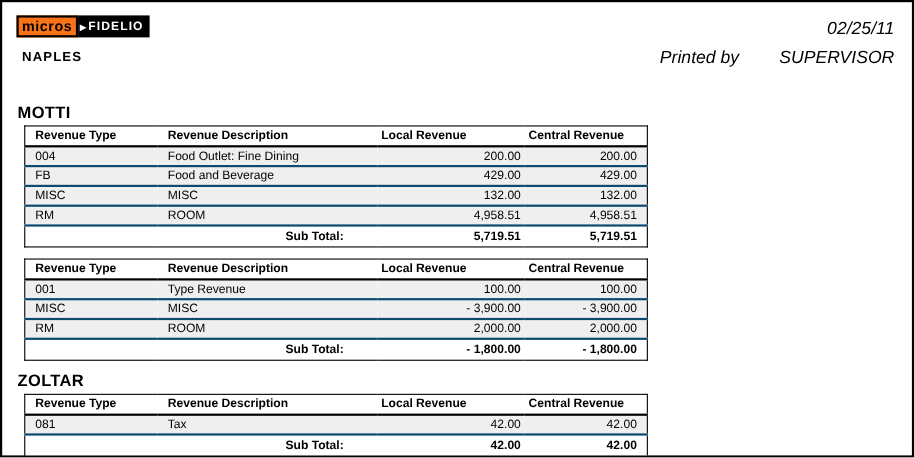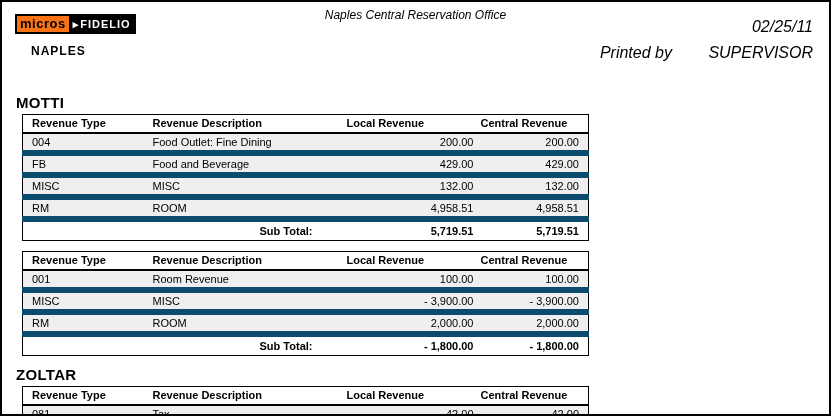--- a/index.html
+++ b/index.html
@@ -23,21 +23,21 @@
   .logo .micros {
     background: #f97316; border: 2px solid #000;
     font-weight: bold; font-size: 13px; line-height: 16px;
     padding: 0 3px; letter-spacing: 0.5px; text-align: right;
   }
   .logo .fidelio {
     background: #000; color: #fff; display: flex; align-items: center;
     font-weight: bold; font-size: 11px; padding: 0 5px 0 2px; letter-spacing: 1px;
   }
   .logo .arrow { color: #fff; font-size: 11px; margin-right: 1px; }
-  .property { font-weight: bold; font-size: 12px; margin-top: 10px; margin-left: 16px; letter-spacing: 1px; }
+  .property { font-weight: bold; font-size: 12px; margin-top: 10px; margin-left: 5px; letter-spacing: 1px; }
 
   .center-titles { position: absolute; left: 0; right: 0; top: 6px; text-align: center; }
   .office-name { font-style: italic; font-size: 12px; }
   .report-title { font-style: italic; font-weight: bold; font-size: 12.5px; margin-top: 20px; }
 
   .print-info { position: absolute; right: 16px; top: 16px; text-align: right; font-style: italic; font-size: 16px; }
   .print-info .time { margin-top: 6px; }
   .printed-by { margin-top: 8px; }
   .printed-by .label { margin-right: 32px; }
 
@@ -63,21 +63,21 @@
     font-weight: bold; font-size: 11px;
     padding: 2px 4px 3px 4px;
     border-bottom: 2px solid #000;
     white-space: nowrap;
   }
   .rev-table th.h1, .rev-table td.d1 { text-align: left; padding-left: 9px; }
   .rev-table th.h2, .rev-table td.d2 { text-align: left; padding-left: 10px; }
   .rev-table th.h3, .rev-table th.h4 { text-align: left; }
 
   .rev-table td { padding: 2px 4px; white-space: nowrap; }
-  .rev-table tr.data td { background: #efefef; border-bottom: 6px solid #0c4a6e; }
+  .rev-table tr.data td { background: #efefef; border-bottom: 2px solid #0c4a6e; }
   .rev-table td.num3 { text-align: right; padding-right: 3px; }
   .rev-table td.num4 { text-align: right; padding-right: 9px; }
 
   .rev-table tr.subtotal td { background: #fff; font-weight: bold; padding-top: 3px; padding-bottom: 3px; }
   .rev-table td.total-label { text-align: right; padding-right: 30px; font-weight: bold; }
 </style>
 </head>
 <body>
 
 <div class="page">
@@ -88,21 +88,20 @@
         <span class="micros">micros</span>
         <span class="fidelio">
             <span class="arrow">▸</span>
             <span>FIDELIO</span>
           </span>
       </div>
       <div class="property">NAPLES</div>
     </div>
 
     <div class="center-titles">
-      <div class="office-name">Naples Central Reservation Office</div>
     </div>
 
     <div class="print-info">
       <div class="date">02/25/11</div>
       <div class="printed-by">
         <span class="label">Printed by</span>
         <span class="user">SUPERVISOR</span>
       </div>
     </div>
   </div>
@@ -172,21 +171,21 @@
           <tr>
             <th class="h1">Revenue Type</th>
             <th class="h2">Revenue Description</th>
             <th class="h3">Local Revenue</th>
             <th class="h4">Central Revenue</th>
           </tr>
         </thead>
         <tbody>
           <tr class="data">
             <td class="d1">001</td>
-            <td class="d2">Room Revenue</td>
+            <td class="d2">Type Revenue</td>
             <td class="num3">100.00</td>
             <td class="num4">100.00</td>
           </tr>
           <tr class="data">
             <td class="d1">MISC</td>
             <td class="d2">MISC</td>
             <td class="num3">- 3,900.00</td>
             <td class="num4">- 3,900.00</td>
           </tr>
           <tr class="data">

